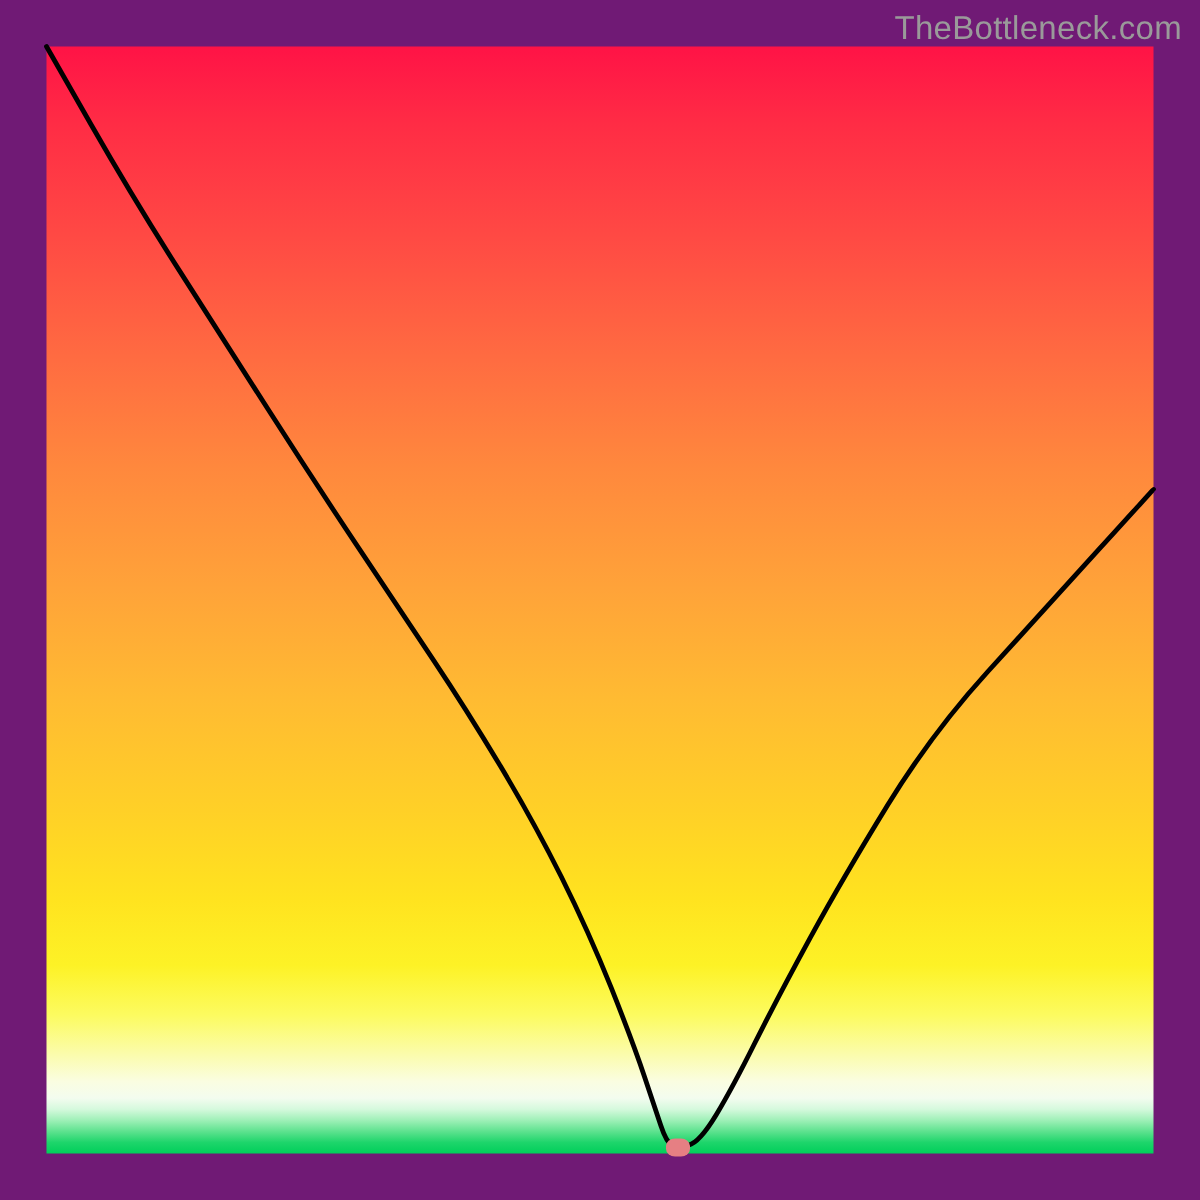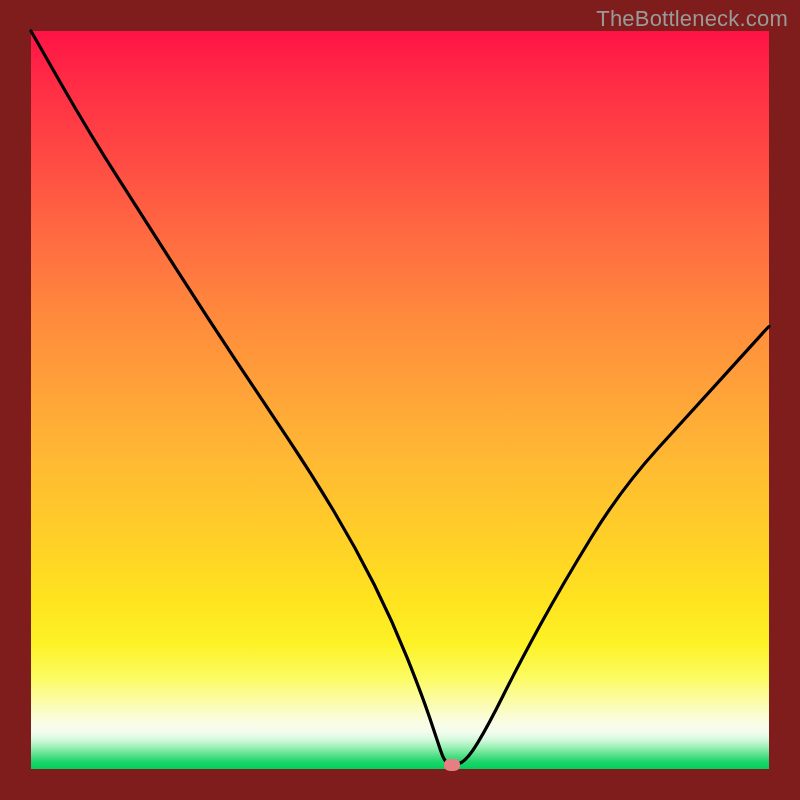--- a/index.html
+++ b/index.html
@@ -8,21 +8,21 @@
     width: 800px;
     height: 800px;
     background: #000;
     overflow: hidden;
     font-family: Arial, Helvetica, sans-serif;
   }
   .frame {
     position: relative;
     width: 800px;
     height: 800px;
-    background: #7f1d1d;
+    background: #701a75;
   }
   .plot-area {
     position: absolute;
     left: 31px;
     top: 31px;
     width: 738px;
     height: 738px;
     
     background: linear-gradient(
       to bottom,

